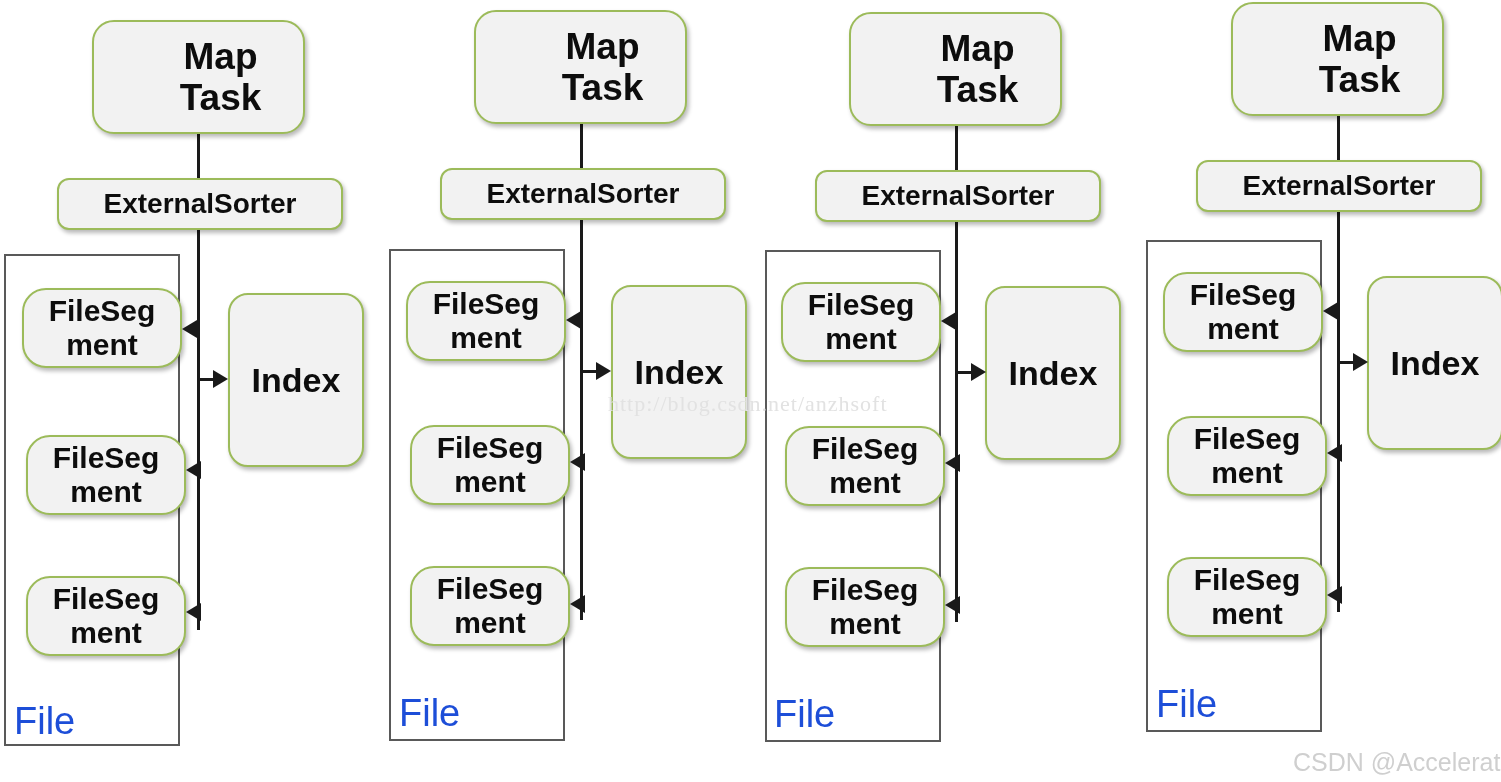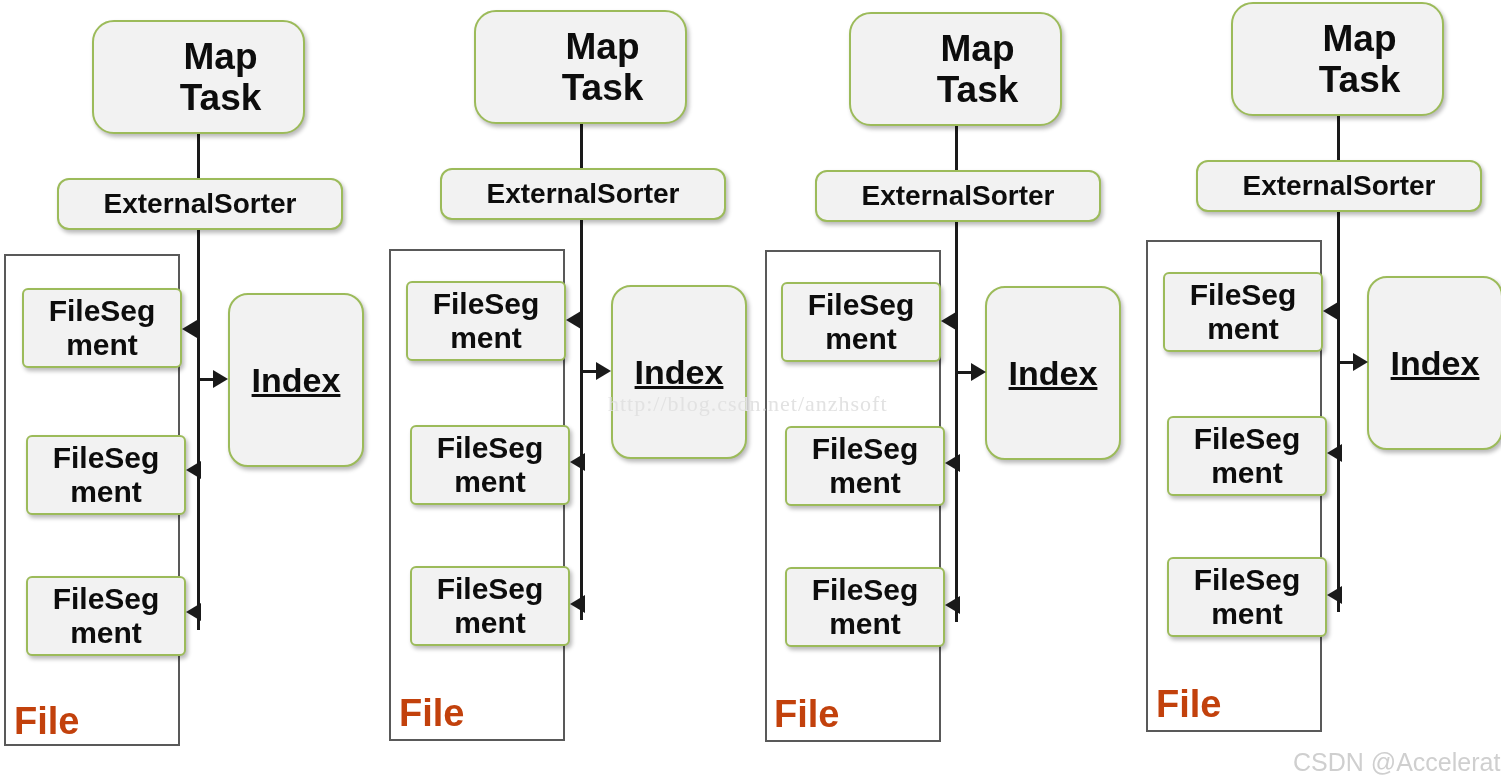--- a/index.html
+++ b/index.html
@@ -39,42 +39,41 @@
   .rbox.maptask {
     border-radius: 22px;
     font-size: 37px;
     padding-left: 44px;
   }
   .rbox.sorter {
     border-radius: 12px;
     font-size: 28px;
   }
   .rbox.fileseg {
-    border-radius: 6px;
+    border-radius: 24px;
     font-size: 30px;
   }
   .rbox.indexbox {
     border-radius: 20px;
     font-size: 34px;
-    text-decoration: underline;
   }
 
   
   .filerect {
     position: absolute;
     box-sizing: border-box;
     background: #ffffff;
     border: 2px solid #595959;
     z-index: 1;
   }
   .filelabel {
     position: absolute;
     font-size: 38px;
-    font-weight: bold;
-    color: #c2410c;
+    font-weight: normal;
+    color: #1d4ed8;
     z-index: 3;
     line-height: 1;
   }
 
   
   .vline {
     position: absolute;
     background: #1a1a1a;
     width: 3px;
     z-index: 4;

